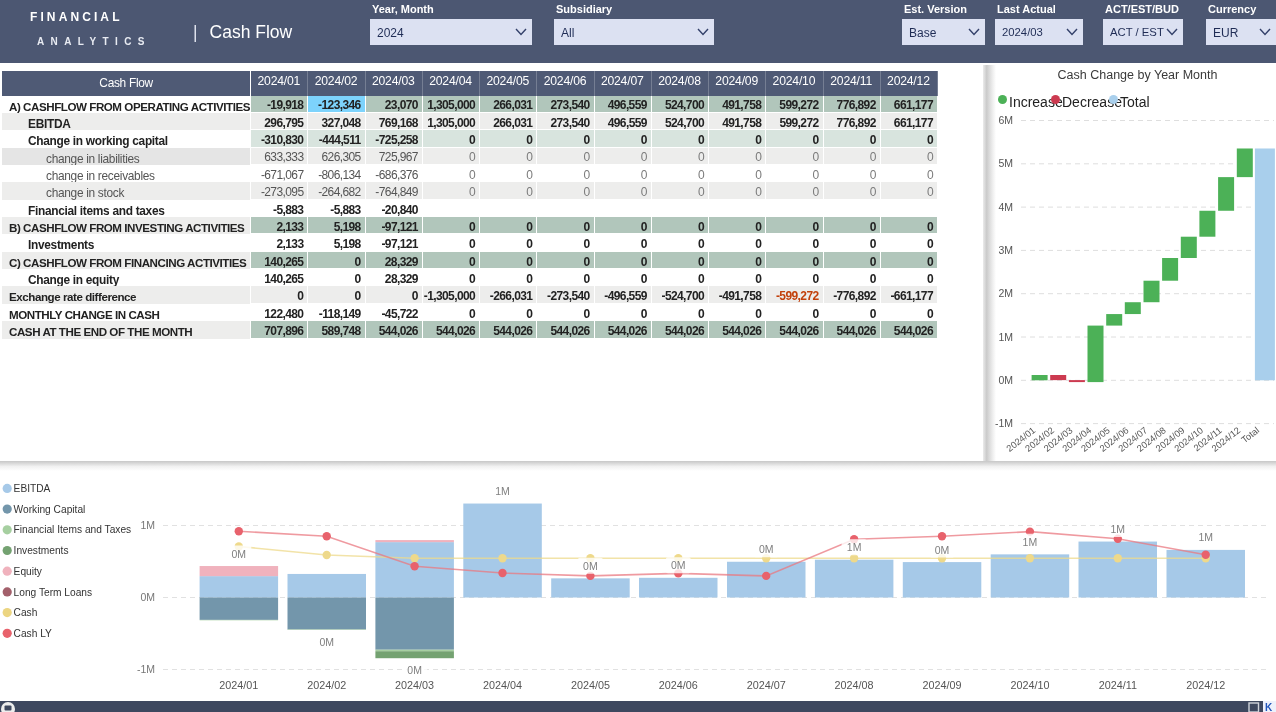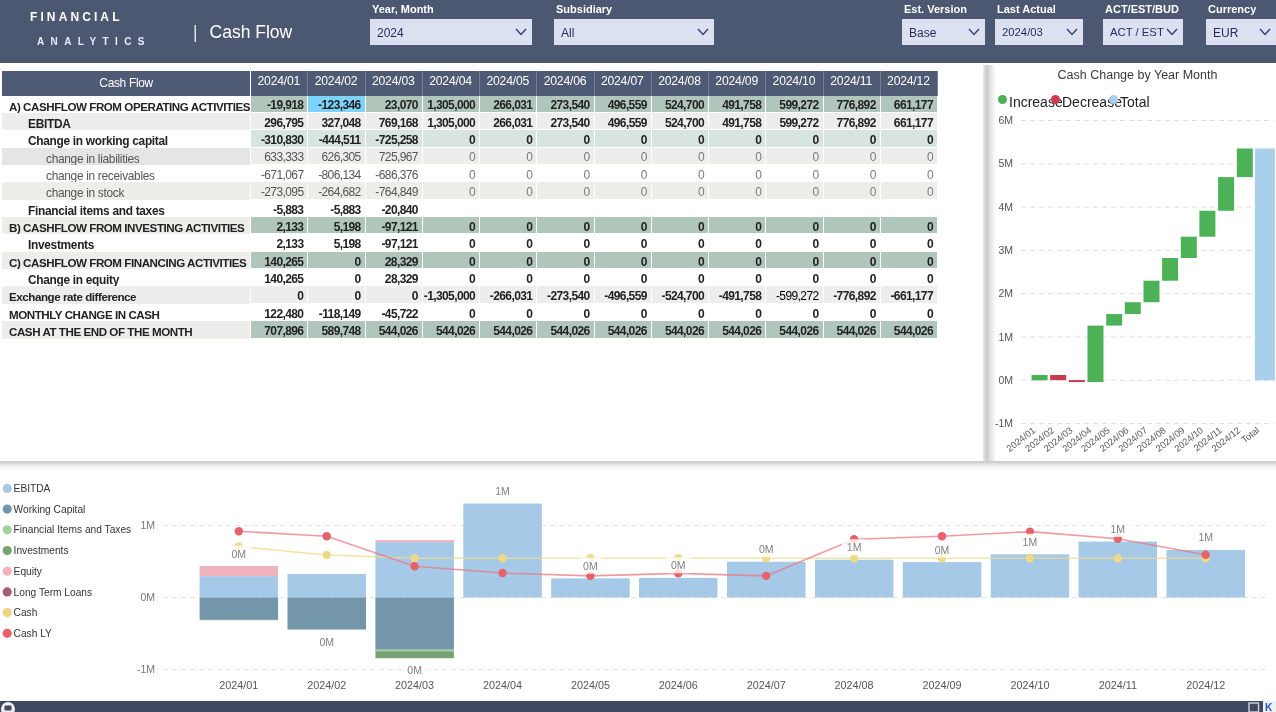--- a/index.html
+++ b/index.html
@@ -265,21 +265,21 @@
 <div class="c0" style="background:#ededec;padding-left:7px;font-weight:700;color:#222222;font-size:11.6px;letter-spacing:-0.45px;">Exchange rate difference</div>
 <div class="mc" style="background:#ededec;font-weight:700;color:#222222;">0</div>
 <div class="mc" style="background:#ededec;font-weight:700;color:#222222;">0</div>
 <div class="mc" style="background:#ededec;font-weight:700;color:#222222;">0</div>
 <div class="mc" style="background:#ededec;font-weight:700;color:#222222;">-1,305,000</div>
 <div class="mc" style="background:#ededec;font-weight:700;color:#222222;">-266,031</div>
 <div class="mc" style="background:#ededec;font-weight:700;color:#222222;">-273,540</div>
 <div class="mc" style="background:#ededec;font-weight:700;color:#222222;">-496,559</div>
 <div class="mc" style="background:#ededec;font-weight:700;color:#222222;">-524,700</div>
 <div class="mc" style="background:#ededec;font-weight:700;color:#222222;">-491,758</div>
-<div class="mc" style="background:#ededec;font-weight:400;color:#000000;">-599,272</div>
+<div class="mc" style="background:#ededec;font-weight:700;color:#c2410c;">-599,272</div>
 <div class="mc" style="background:#ededec;font-weight:700;color:#222222;">-776,892</div>
 <div class="mc" style="background:#ededec;font-weight:700;color:#222222;">-661,177</div>
 </div>
 <div class="trow">
 <div class="c0" style="background:#ffffff;padding-left:7px;font-weight:700;color:#222222;font-size:11.6px;letter-spacing:-0.45px;">MONTHLY CHANGE IN CASH</div>
 <div class="mc" style="background:#ffffff;font-weight:700;color:#222222;">122,480</div>
 <div class="mc" style="background:#ffffff;font-weight:700;color:#222222;">-118,149</div>
 <div class="mc" style="background:#ffffff;font-weight:700;color:#222222;">-45,722</div>
 <div class="mc" style="background:#ffffff;font-weight:700;color:#222222;">0</div>
 <div class="mc" style="background:#ffffff;font-weight:700;color:#222222;">0</div>

